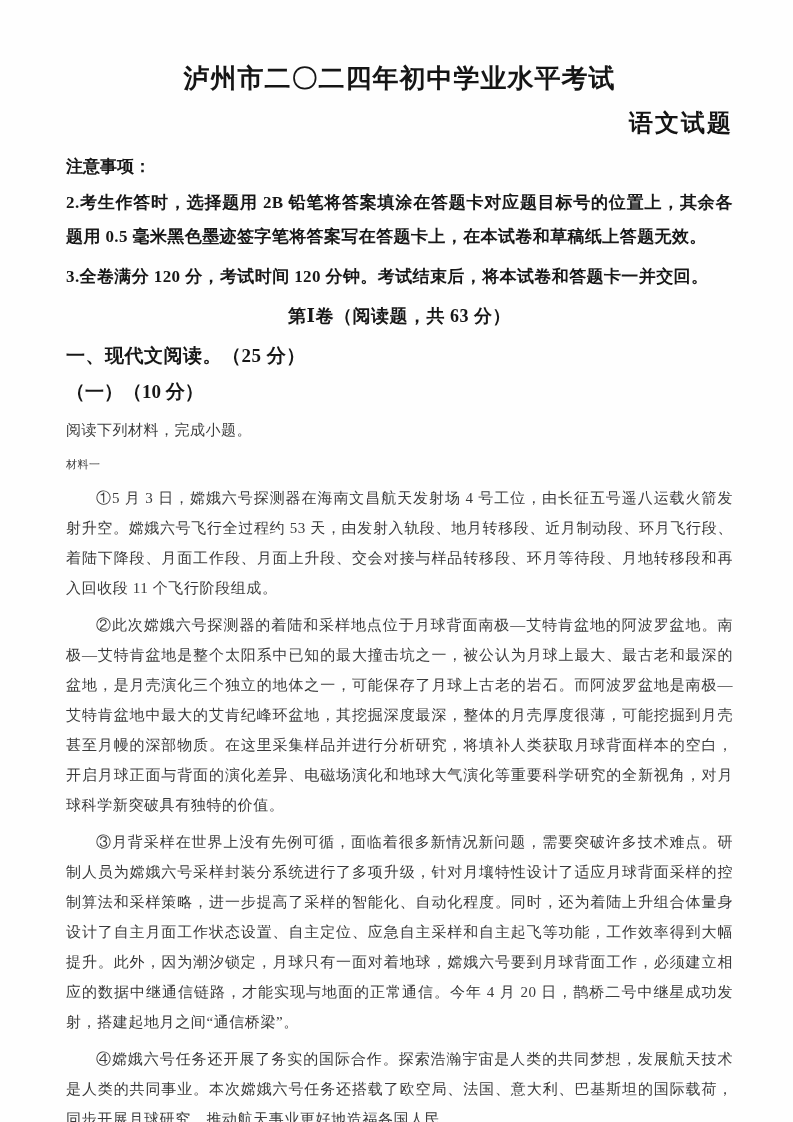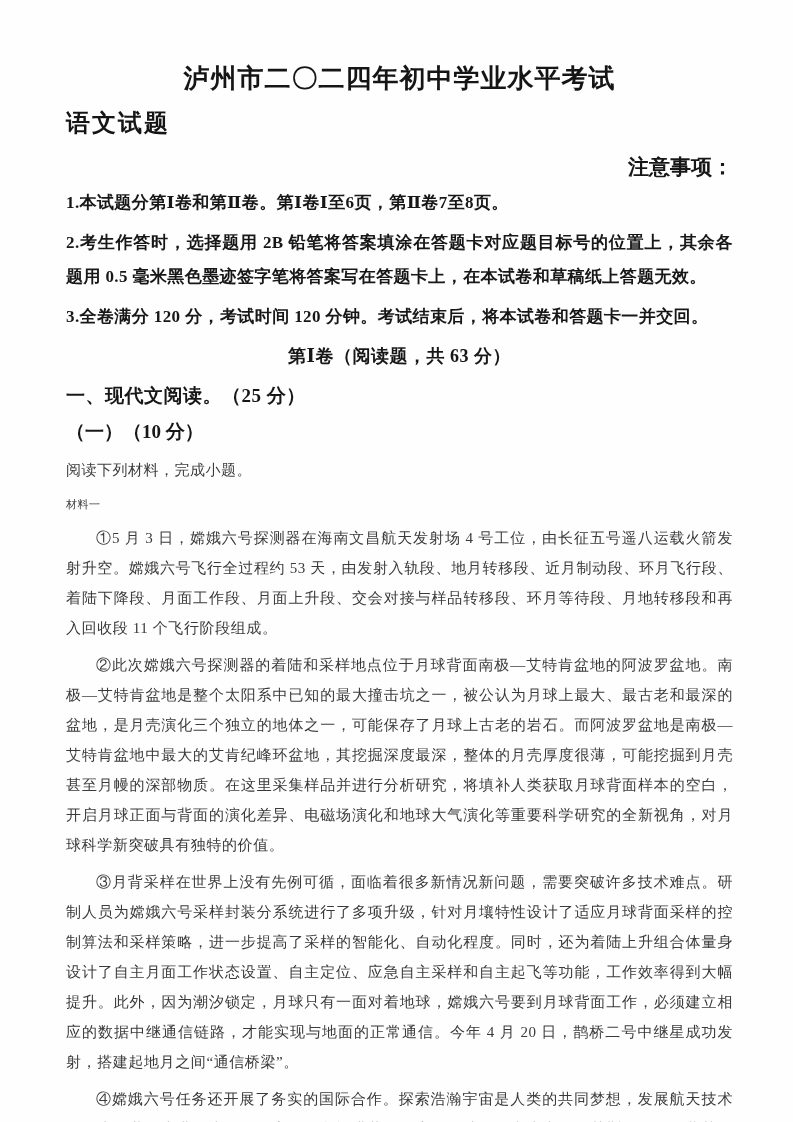--- a/index.html
+++ b/index.html
@@ -22,34 +22,33 @@
     margin: 6px 0 0 0;
     text-align: center;
     font-size: 26px;
     font-weight: bold;
     letter-spacing: 1px;
     color: #151515;
     line-height: 34px;
   }
   .doc-subtitle {
     margin: 12px 0 0 0;
-    text-align: left;
+    text-align: right;
     font-size: 24px;
     font-weight: bold;
     letter-spacing: 2px;
     color: #151515;
     line-height: 30px;
   }
   .notice-heading {
     margin: 16px 0 0 0;
-    font-size: 21px;
+    font-size: 17px;
     font-weight: bold;
     color: #171717;
     line-height: 26px;
-    text-align: right;
   }
   .notice-item {
     margin: 6px 0 0 0;
     font-size: 17px;
     font-weight: bold;
     color: #171717;
     line-height: 34px;
     text-align: justify;
     letter-spacing: 0.4px;
   }
@@ -105,21 +104,20 @@
 <body>
 
 <div class="page">
 
   <h1 class="doc-title">泸州市二〇二四年初中学业水平考试</h1>
 
   <h2 class="doc-subtitle">语文试题</h2>
 
   <div class="notice-heading">注意事项：</div>
 
-  <p class="notice-item">1.本试题分第Ⅰ卷和第Ⅱ卷。第Ⅰ卷Ⅰ至6页，第Ⅱ卷7至8页。</p>
 
   <p class="notice-item">2.考生作答时，选择题用 2B 铅笔将答案填涂在答题卡对应题目标号的位置上，其余各题用 0.5 毫米黑色墨迹签字笔将答案写在答题卡上，在本试卷和草稿纸上答题无效。</p>
 
   <p class="notice-item">3.全卷满分 120 分，考试时间 120 分钟。考试结束后，将本试卷和答题卡一并交回。</p>
 
   <div class="volume-heading">第Ⅰ卷（阅读题，共 63 分）</div>
 
   <div class="part-heading">一、现代文阅读。（25 分）</div>
 
   <div class="sub-heading">（一）（10 分）</div>

